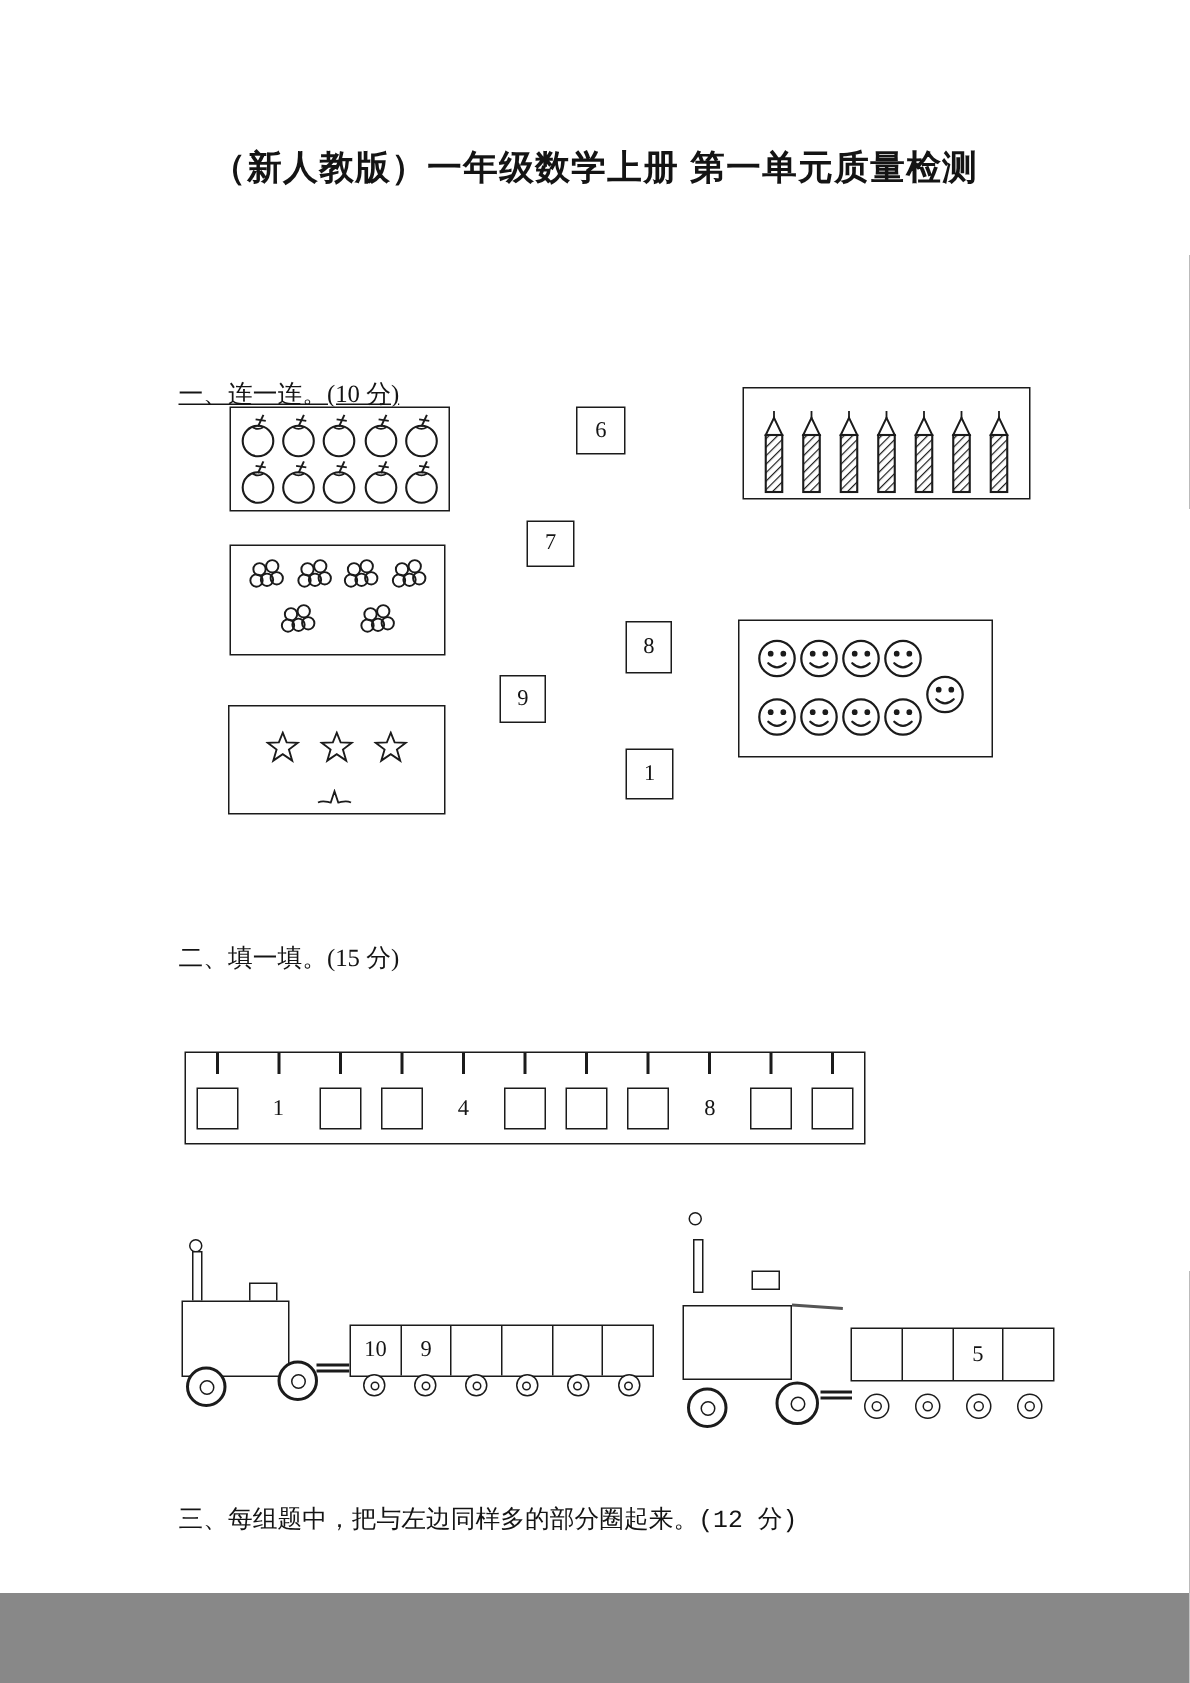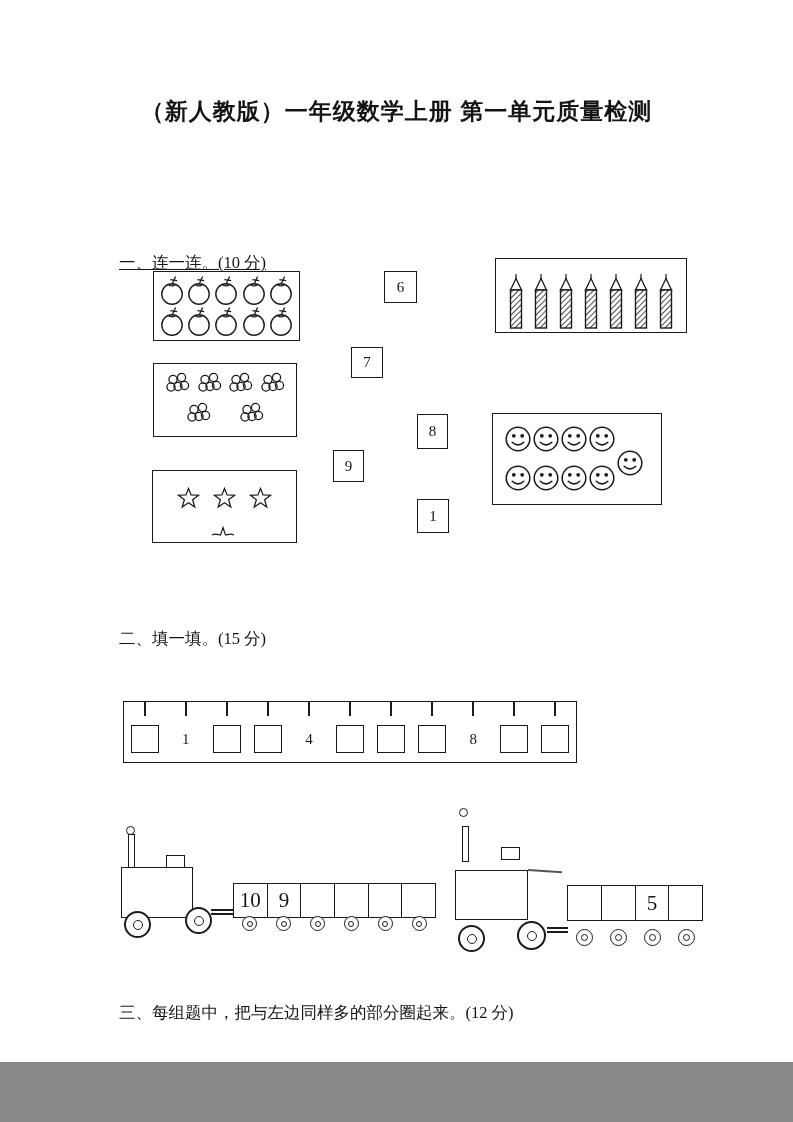--- a/index.html
+++ b/index.html
@@ -17,21 +17,21 @@
     letter-spacing: 1px;
   }
   .fields { position: absolute; top: 189px; left: 216px; font-size: 17px; white-space: nowrap; }
   .blank { display: inline-block; border-bottom: 1.6px solid #1b1b1b; height: 16px; vertical-align: baseline; }
   .blank.w1 { width: 70px; } .blank.w2 { width: 88px; } .blank.w3 { width: 100px; }
   .fgap { display: inline-block; width: 22px; }
 
   .h2 { position: absolute; font-size: 16.5px; }
   #s1h { left: 119px; top: 252px; text-decoration: underline; }
   #s2h { left: 119px; top: 628px; }
-  #s3h { left: 119px; top: 1002px; }
+  #s3h { left: 119px; top: 1002px; font-family: Liberation Mono, monospace; }
 
   
   .card { position: absolute; border: 1.6px solid #1b1b1b; display: flex; align-items: center; justify-content: center; font-size: 15px; background: #fff; }
   #card-a { left: 384px; top: 271px; width: 33px; height: 32px; }
   #card-b { left: 351px; top: 347px; width: 32px; height: 31px; }
   #card-c { left: 417px; top: 414px; width: 31px; height: 35px; }
   #card-d { left: 333px; top: 450px; width: 31px; height: 32px; }
   #card-e { left: 417px; top: 499px; width: 32px; height: 34px; }
 
   
@@ -53,21 +53,21 @@
   .slot { margin-top: 9px; width: 28px; height: 28px; display: flex; align-items: center; justify-content: center; font-size: 15px; }
   .cell.boxy .slot { border: 1.6px solid #1b1b1b; }
 
   
   .rect { position: absolute; border: 1.6px solid #1b1b1b; background: #fff; }
   .ball { position: absolute; border: 1.6px solid #1b1b1b; border-radius: 50%; background: #fff; }
   .wheel { position: absolute; border: 2px solid #1b1b1b; border-radius: 50%; background: #fff; display: flex; align-items: center; justify-content: center; }
   .hub { width: 10px; height: 10px; border: 1.6px solid #1b1b1b; border-radius: 50%; }
   .cpl { position: absolute; background: #1b1b1b; height: 1.8px; }
   .cars { position: absolute; display: flex; border: 1.6px solid #1b1b1b; background: #fff; }
-  .car { flex: 1; border-left: 1.6px solid #1b1b1b; display: flex; align-items: center; justify-content: center; font-size: 21px; }
+  .car { flex: 1; border-left: 1.6px solid #1b1b1b; display: flex; align-items: center; justify-content: center; font-size: 15px; }
   .car:first-child { border-left: none; }
   .wheelrow { position: absolute; display: flex; }
   .wslot { flex: 1; display: flex; justify-content: center; }
   .cwheel { border: 1.8px solid #1b1b1b; border-radius: 50%; background: #fff; display: flex; align-items: center; justify-content: center; }
   .cwheel.lsz { width: 15px; height: 15px; } .cwheel.lsz .chub { width: 6px; height: 6px; border: 1.5px solid #1b1b1b; border-radius: 50%; }
   .cwheel.rsz { width: 17px; height: 17px; } .cwheel.rsz .chub { width: 7px; height: 7px; border: 1.5px solid #1b1b1b; border-radius: 50%; }
   #roofline { position: absolute; left: 528px; top: 869px; width: 34px; height: 1.7px; background: #555; transform: rotate(4deg); transform-origin: left center; }
 
   svg { display: block; }
 </style>

